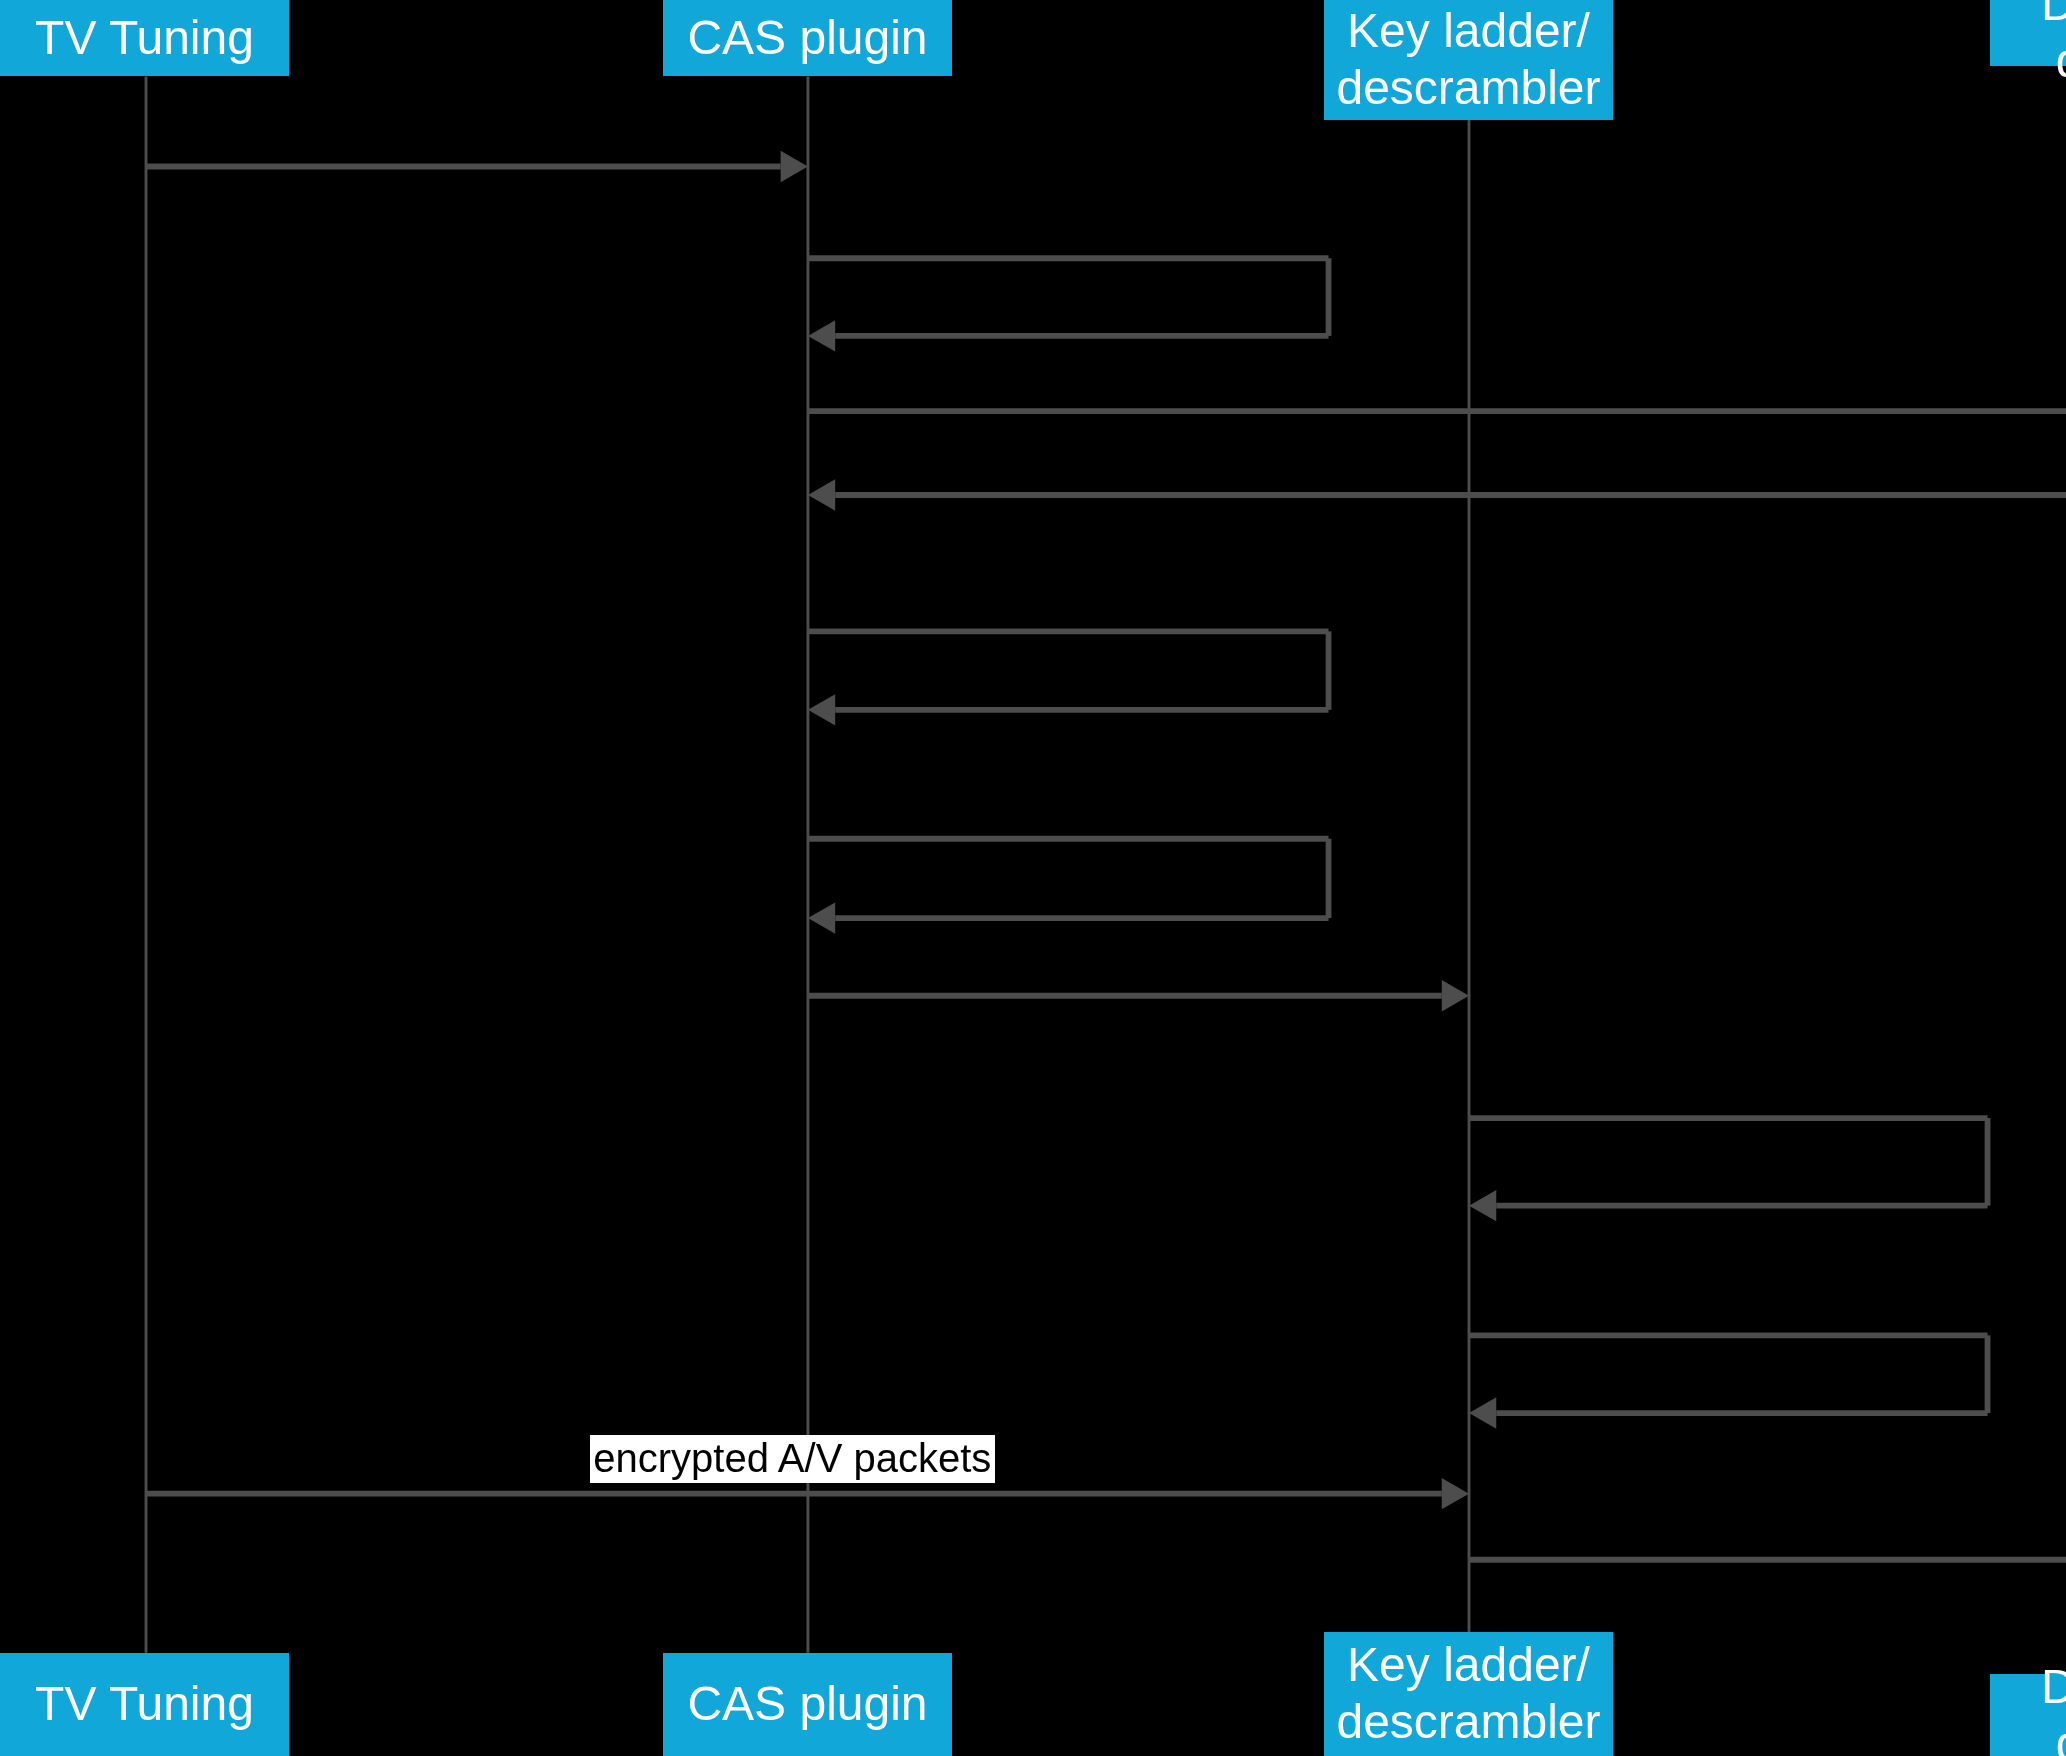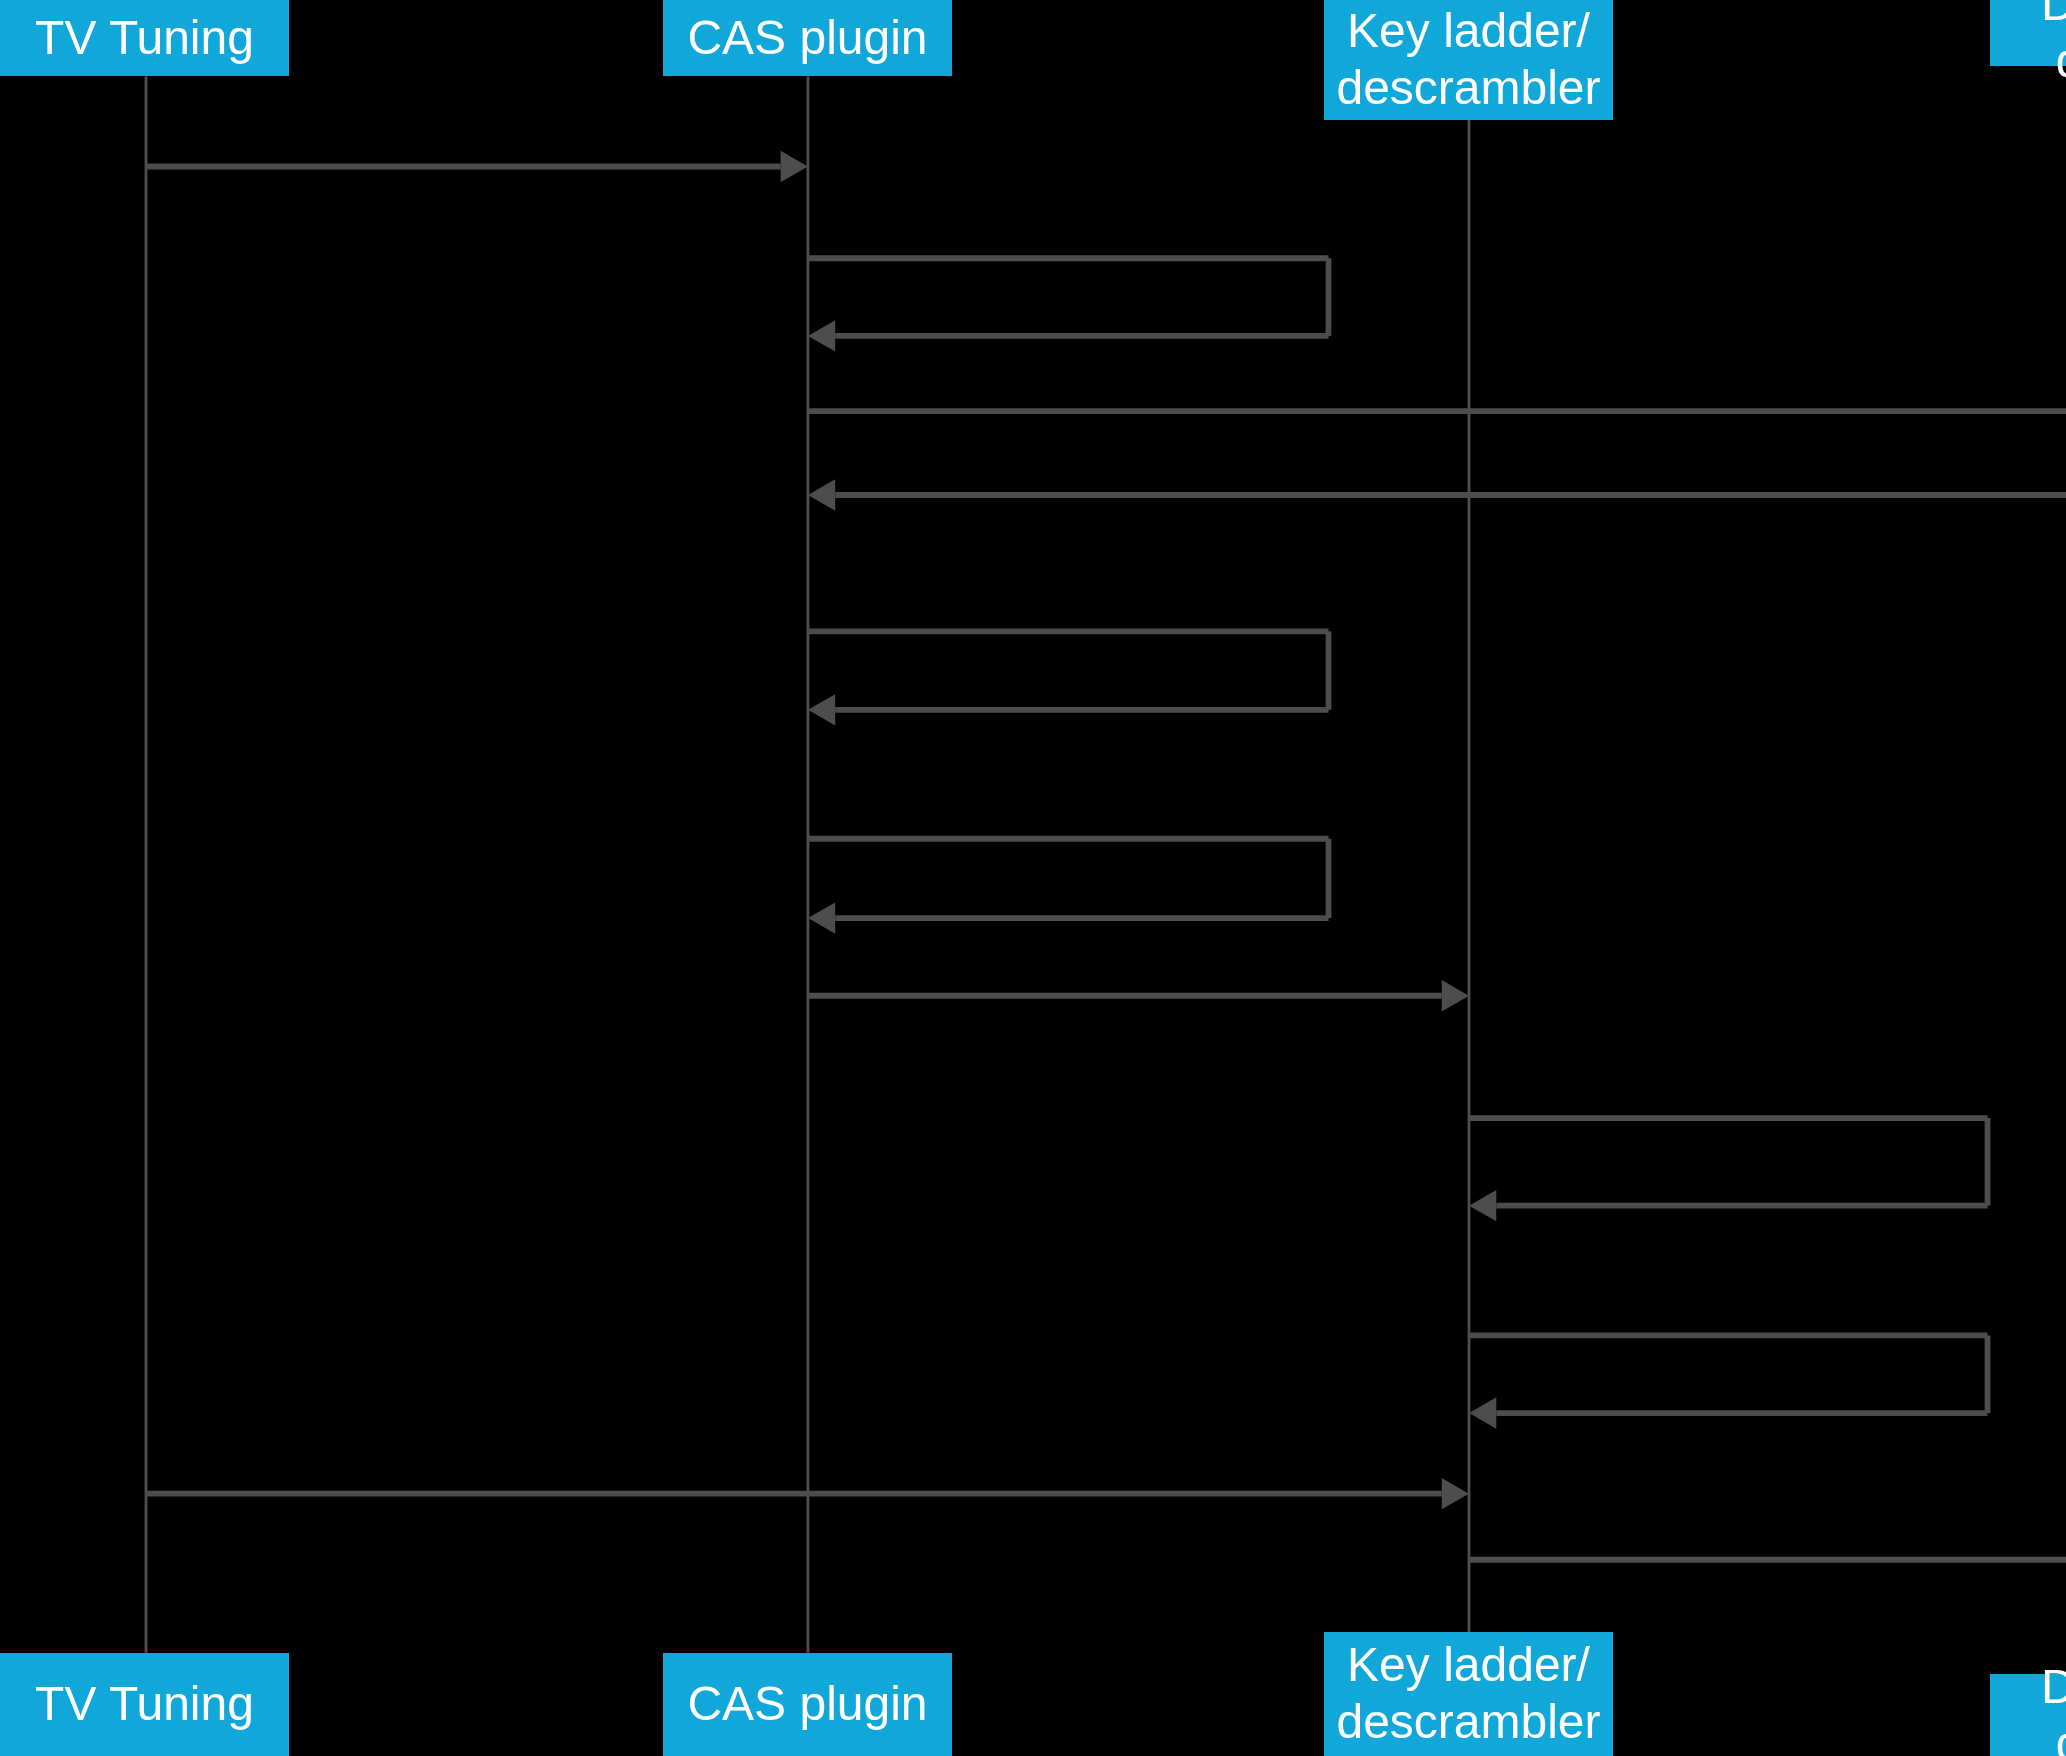--- a/index.html
+++ b/index.html
@@ -138,15 +138,16 @@
   <div class="lifeline-box" id="top-box-key-ladder" style="left: 1324px; top: 0px; width: 289px; height: 120px; background: rgb(18, 167, 217); color: rgb(255, 255, 255);">Key ladder/
 descrambler</div>
   <div class="lifeline-box" id="top-box-decode-display" style="left: 1990px; top: 0px; width: 281px; height: 66px; background: rgb(18, 167, 217); color: rgb(255, 255, 255);">Decode, display</div>
 
   <div class="lifeline-box" id="bottom-box-tv-tuning" style="left: 0px; top: 1653px; width: 289px; height: 103px; background: rgb(18, 167, 217); color: rgb(255, 255, 255);">TV Tuning</div>
   <div class="lifeline-box" id="bottom-box-cas-plugin" style="left: 663px; top: 1653px; width: 289px; height: 103px; background: rgb(18, 167, 217); color: rgb(255, 255, 255);">CAS plugin</div>
   <div class="lifeline-box" id="bottom-box-key-ladder" style="left: 1324px; top: 1632px; width: 289px; height: 124px; background: rgb(18, 167, 217); color: rgb(255, 255, 255);">Key ladder/
 descrambler</div>
   <div class="lifeline-box" id="bottom-box-decode-display" style="left: 1990px; top: 1674px; width: 281px; height: 83px; background: rgb(18, 167, 217); color: rgb(255, 255, 255);">Decode, display</div>
 
+  <div class="msg-label" id="label-msg-10" style="left: 590px; top: 1435px; background: rgb(255, 255, 255); color: rgb(0, 0, 0);">encrypted A/V packets</div>
 
 </div>
 
 
 </body></html>

